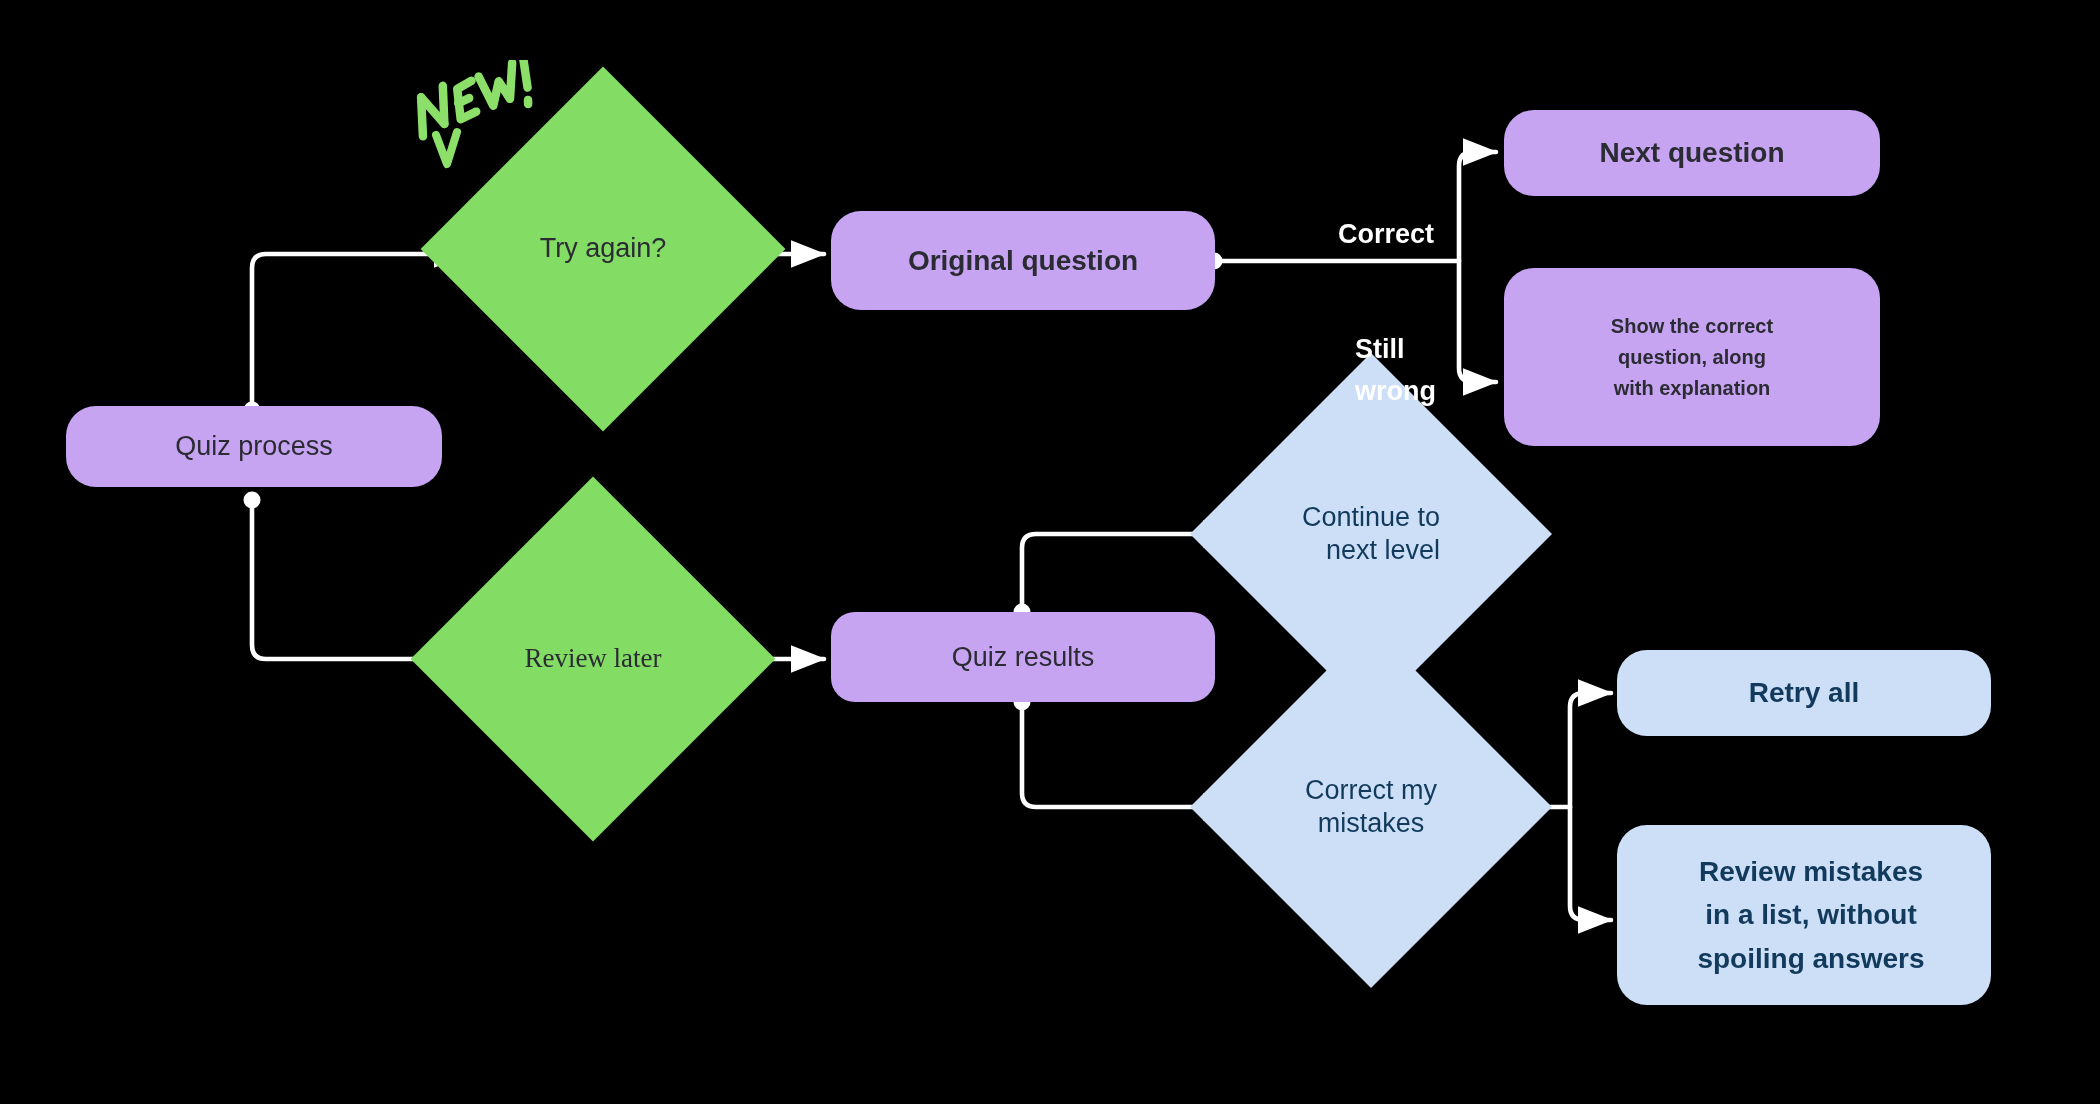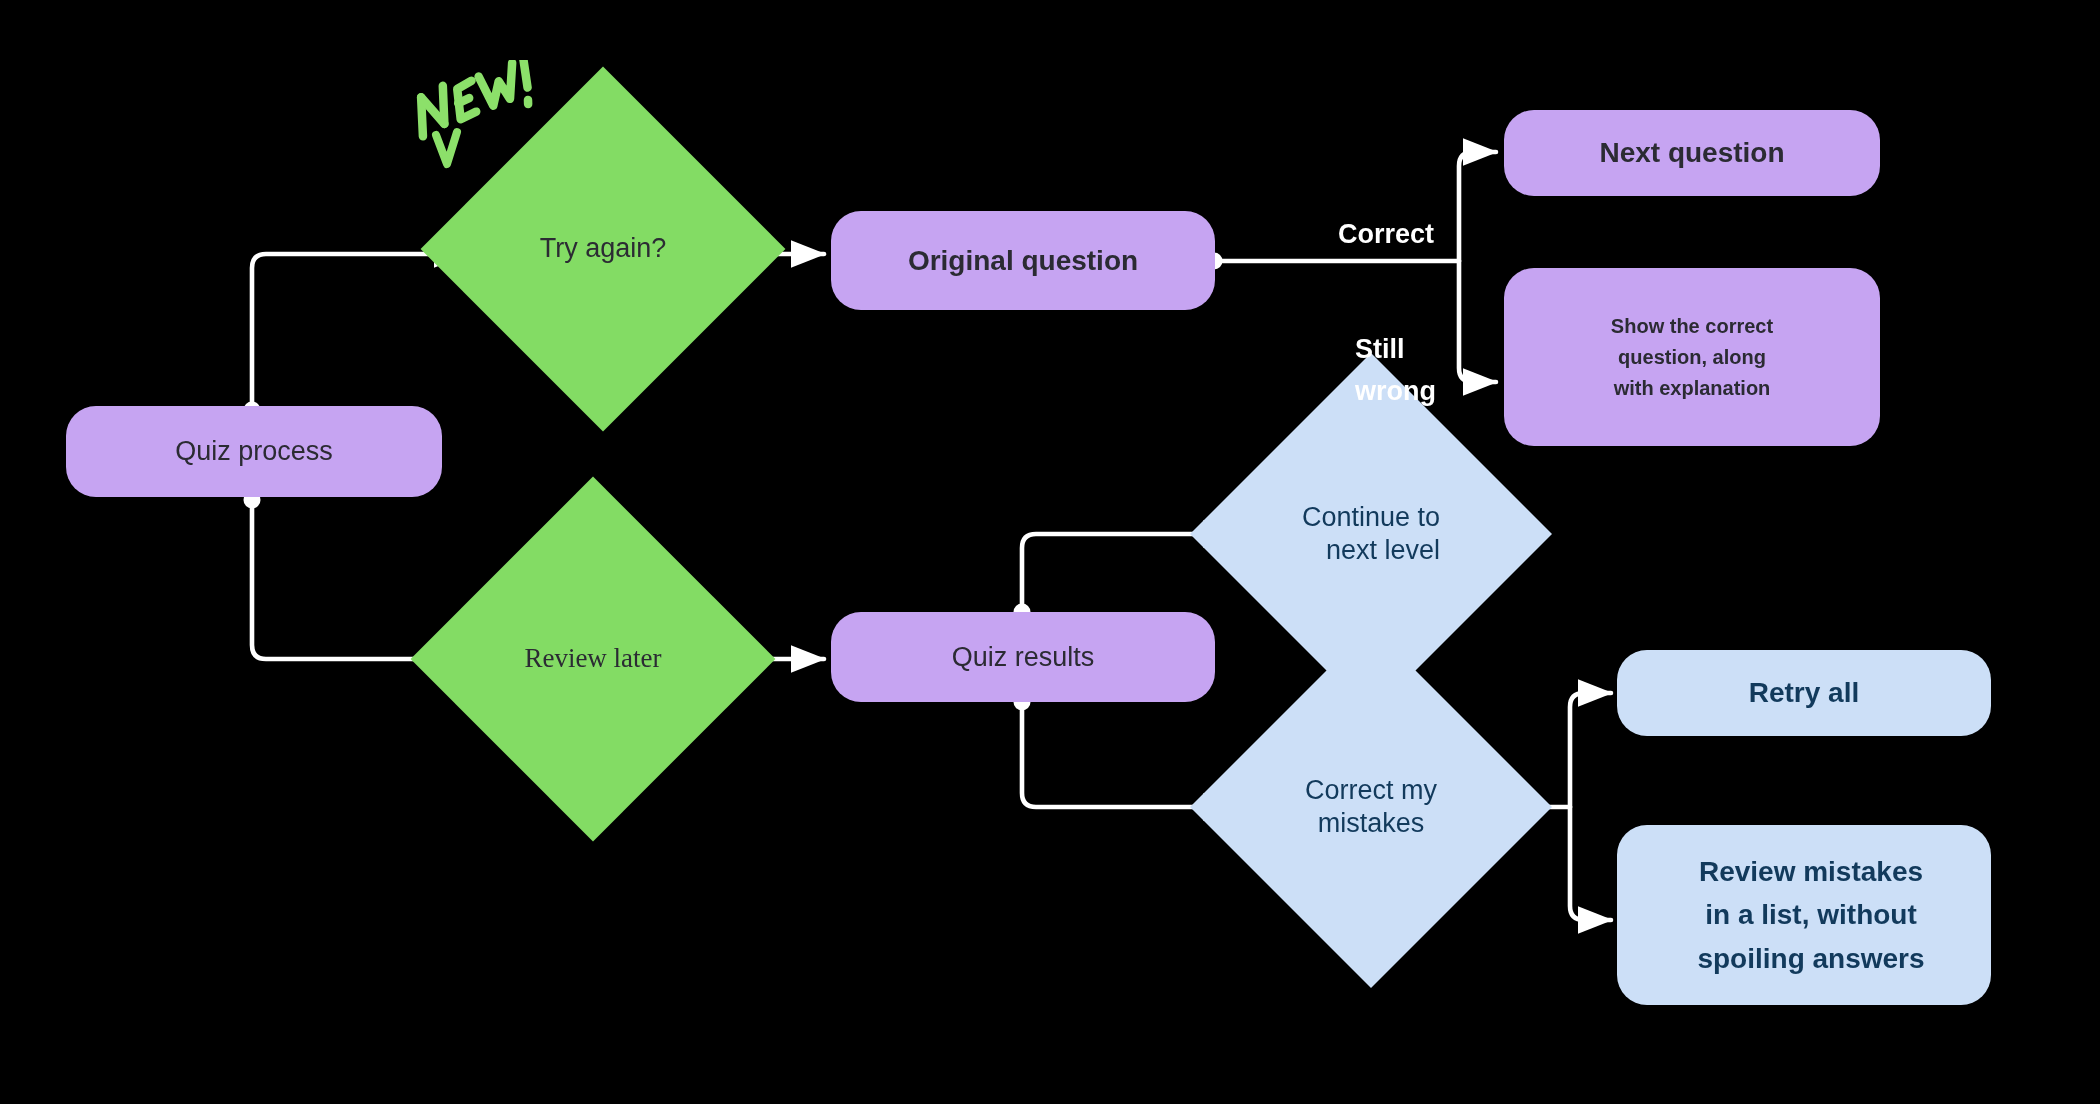--- a/index.html
+++ b/index.html
@@ -135,39 +135,39 @@
       <circle cx="252" cy="500" r="8.5"></circle>
       <circle cx="725" cy="254" r="8.5"></circle>
       <circle cx="1214" cy="261" r="8.5"></circle>
       <circle cx="725" cy="659" r="8.5"></circle>
       <circle cx="1022" cy="612" r="8.5"></circle>
       <circle cx="1022" cy="702" r="8.5"></circle>
       <circle cx="1504" cy="807" r="8.5"></circle>
     </g>
   </svg>
 
-  <div class="node rounded n-purple" style="left:66px; top:406px; width:376px; height:91px; font-size:27px;">
+  <div class="node rounded n-purple" style="left:66px; top:406px; width:376px; height:81px; font-size:27px;">
     <span class="label w-regular">Quiz process</span>
   </div>
 
   <div class="diamond-wrap" style="left:474px; top:120px; width:258px; height:258px;">
     <div class="diamond-shape"></div>
     <div class="diamond-label green-txt w-regular" style="font-size:27px;text-align:center;">Try again?</div>
   </div>
 
   <div class="diamond-wrap" style="left:464px; top:530px; width:258px; height:258px;font-family:Liberation Serif, serif;">
     <div class="diamond-shape"></div>
     <div class="diamond-label green-txt w-regular" style="font-size:27px;">Review later</div>
   </div>
 
   <div class="node rounded n-purple" style="left:831px; top:211px; width:384px; height:99px; font-size:28px;">
     <span class="label w-bold">Original question</span>
   </div>
 
-  <div class="node rounded n-purple" style="left:831px; top:612px; width:384px; height:90px; font-size:27px;">
+  <div class="node rounded n-purple" style="left:831px; top:612px; width:384px; height:90px; font-size:27px;border-radius:24px;">
     <span class="label w-regular">Quiz results</span>
   </div>
 
   <div class="node rounded n-purple" style="left:1504px; top:110px; width:376px; height:86px; font-size:28px;">
     <span class="label w-bold">Next question</span>
   </div>
 
   <div class="node rounded n-purple" style="left:1504px; top:268px; width:376px; height:178px; font-size:20px; line-height:1.55;">
     <span class="label w-bold">Show the correct
 question, along

